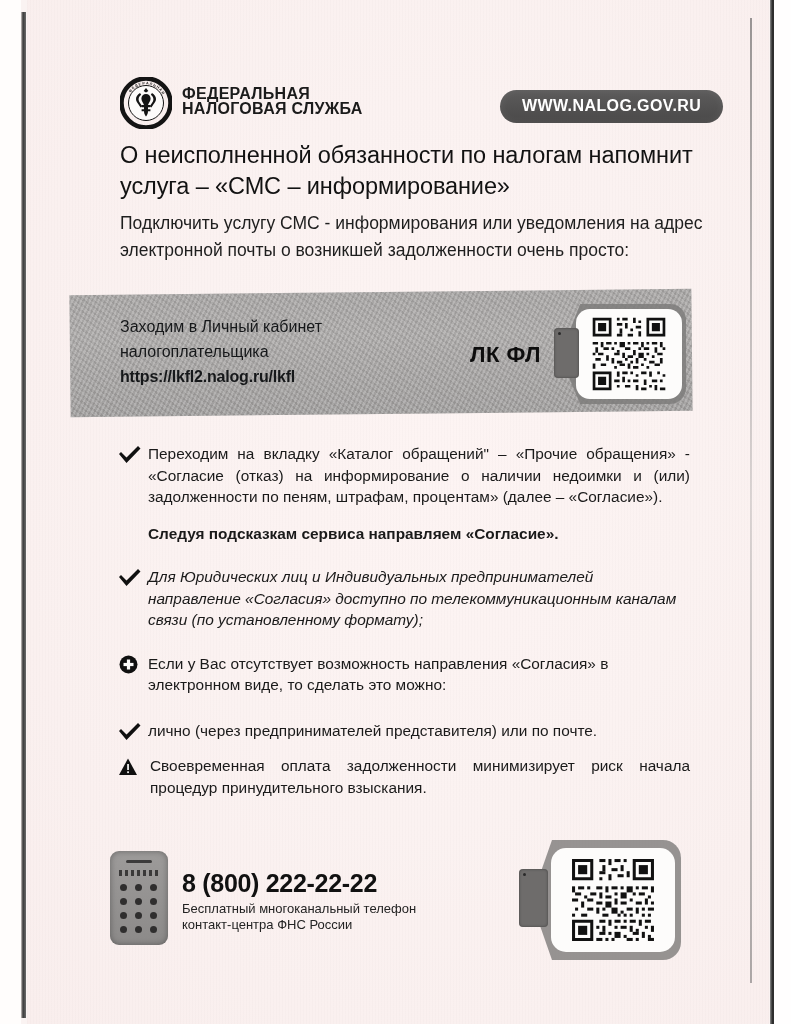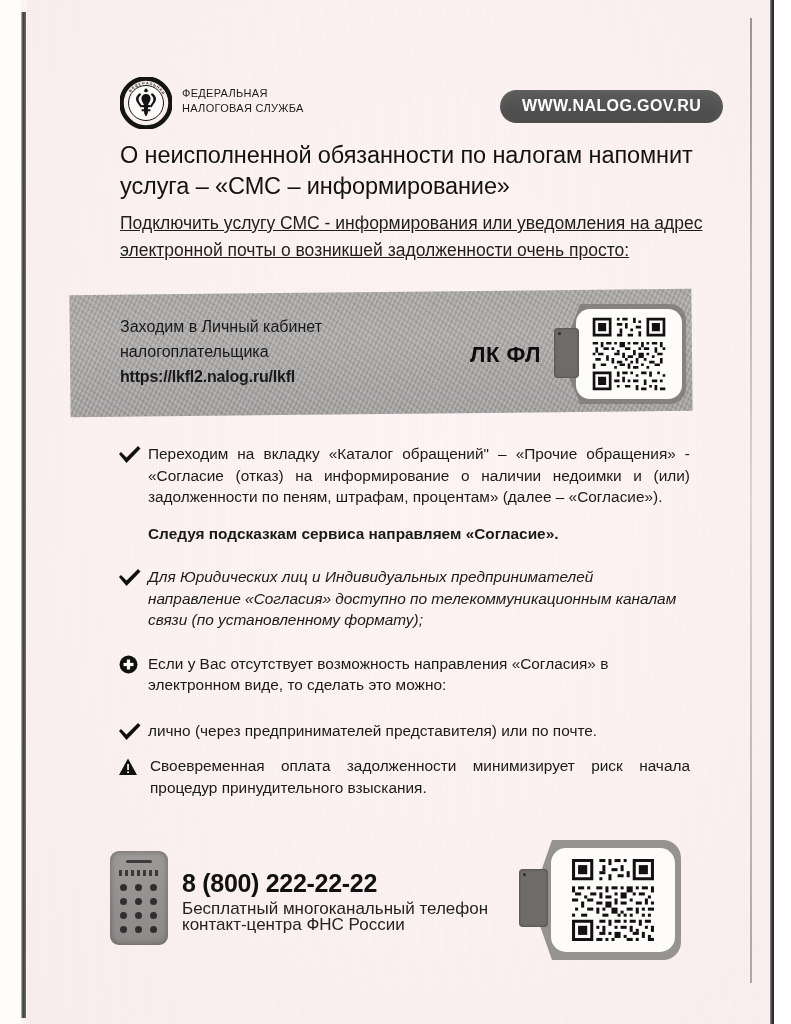--- a/index.html
+++ b/index.html
@@ -50,41 +50,41 @@
   }
 
   
   .header{position:absolute;left:120px;top:72px;width:580px;height:60px;}
   .emblem{
     position:absolute;left:0;top:5px;width:52px;height:52px;
   }
   .emblem svg{display:block;}
   .brand{
     position:absolute;left:62px;top:14px;
-    font-size:11px;font-weight:normal;line-height:15px;
+    font-size:16px;font-weight:bold;line-height:15px;
     letter-spacing:.3px;color:#1b1b1b;
     font-family:"Liberation Sans","DejaVu Sans",sans-serif;
   }
   .url-pill{
     position:absolute;left:380px;top:18px;
     padding:7px 22px 8px;border-radius:18px;
     background:linear-gradient(180deg,#5c5b5b,#4a4949);
     color:#ffffff;font-size:16px;font-weight:bold;letter-spacing:.4px;
     box-shadow:inset 0 0 8px rgba(255,255,255,.08);
   }
 
   
   .title{
     position:absolute;left:120px;top:140px;width:600px;
     font-size:23.5px;font-weight:normal;line-height:31px;
     color:#121212;letter-spacing:-.1px;
   }
   .subtitle{
     position:absolute;left:120px;top:210px;width:590px;
-    font-size:17.5px;line-height:27px;color:#1e1e1e;text-decoration:underline;
+    font-size:17.5px;line-height:27px;color:#1e1e1e;
   }
 
   
   .banner{
     position:absolute;left:70px;top:292px;width:622px;height:122px;
     background:
       repeating-linear-gradient(115deg, rgba(255,255,255,.10) 0 2px, rgba(0,0,0,.05) 2px 4px),
       repeating-linear-gradient(35deg, rgba(255,255,255,.07) 0 3px, rgba(0,0,0,.045) 3px 5px),
       linear-gradient(180deg,#a9a7a6 0%,#adabaa 35%,#a3a1a0 100%);
     transform:rotate(-0.6deg);
@@ -155,21 +155,21 @@
   .fp-keys i{
     position:absolute;width:7px;height:7px;border-radius:50%;
     background:#2f2e2e;display:block;
   }
   .footer-num{
     position:absolute;left:182px;top:869px;
     font-size:25px;font-weight:bold;color:#111;letter-spacing:-.3px;
   }
   .footer-cap{
     position:absolute;left:182px;top:901px;width:330px;
-    font-size:17px;line-height:16px;color:#232323;
+    font-size:13px;line-height:16px;color:#232323;
   }
   .footer-qr{
     position:absolute;left:495px;top:836px;width:180px;height:130px;
   }
   .footer-qr .bub-shape{
     position:absolute;left:36px;top:4px;width:150px;height:120px;
     background:#807e7d;border-radius:18px;
     clip-path:polygon(14% 0%,100% 0%,100% 100%,14% 100%,0% 50%);
     opacity:.82;
   }

